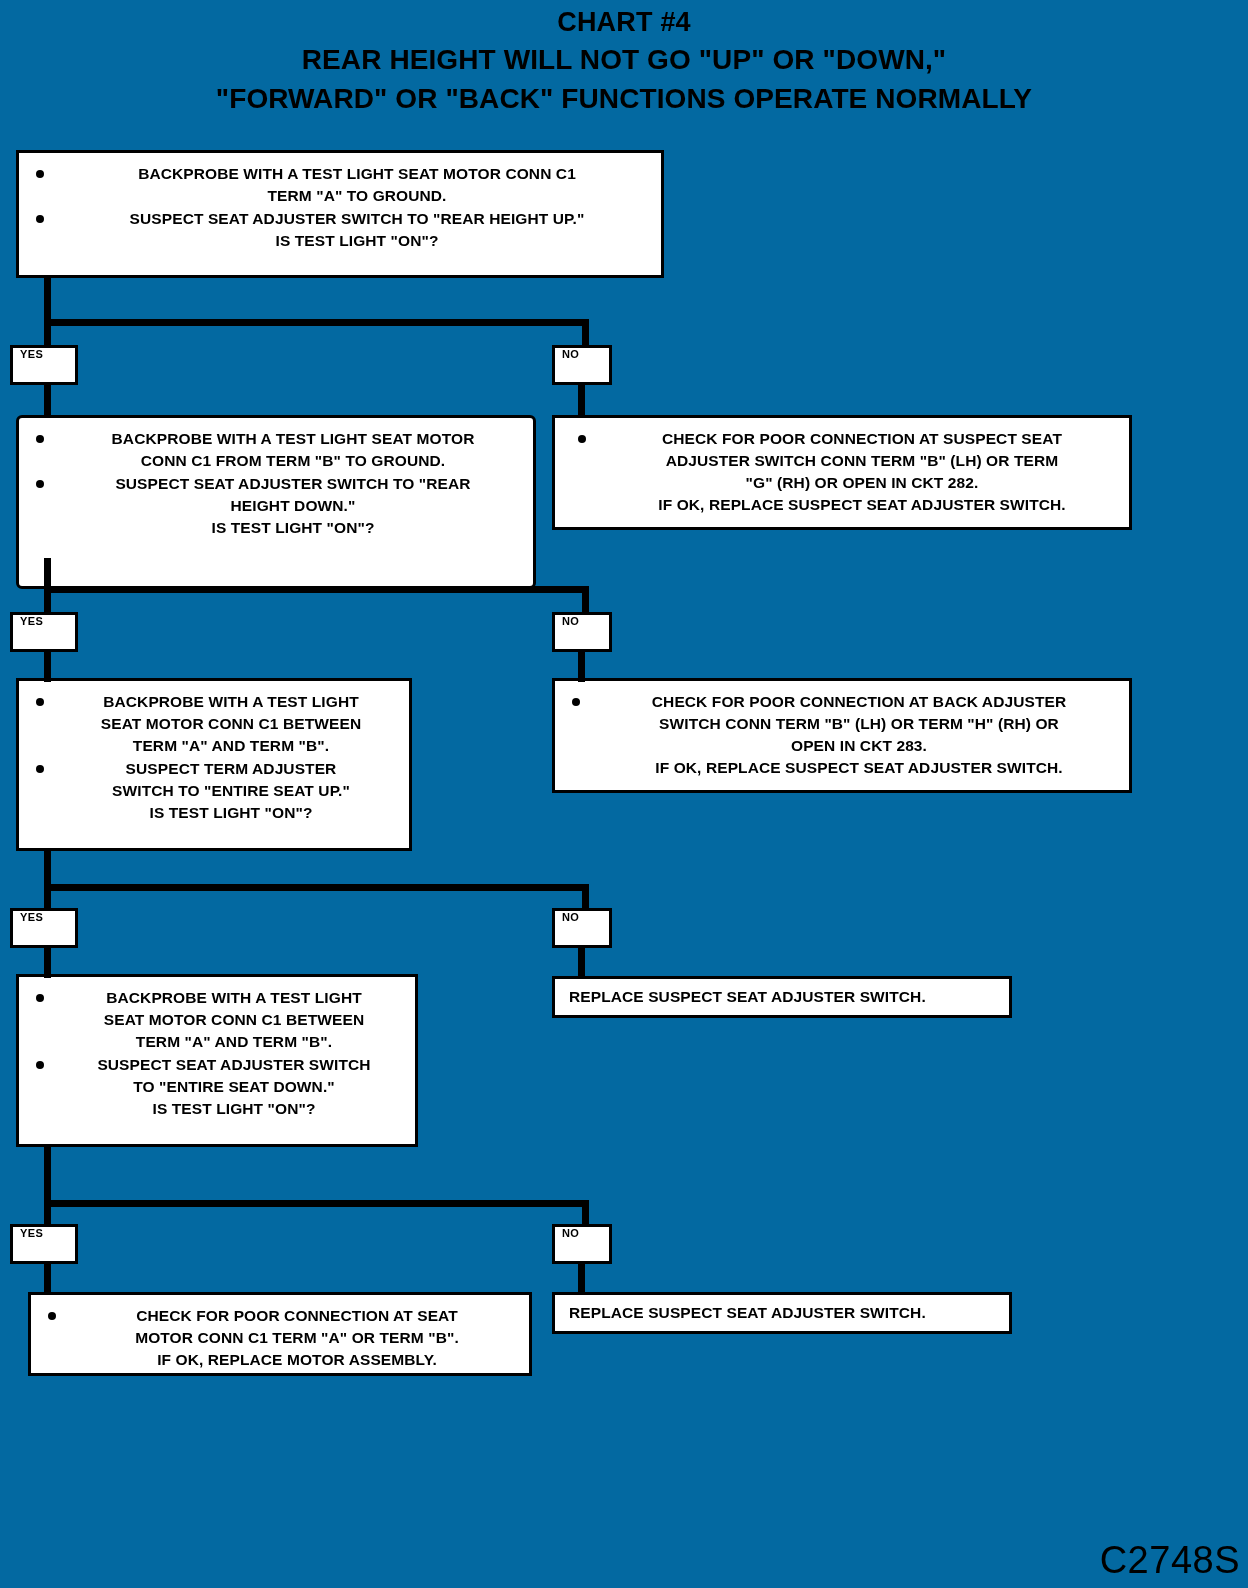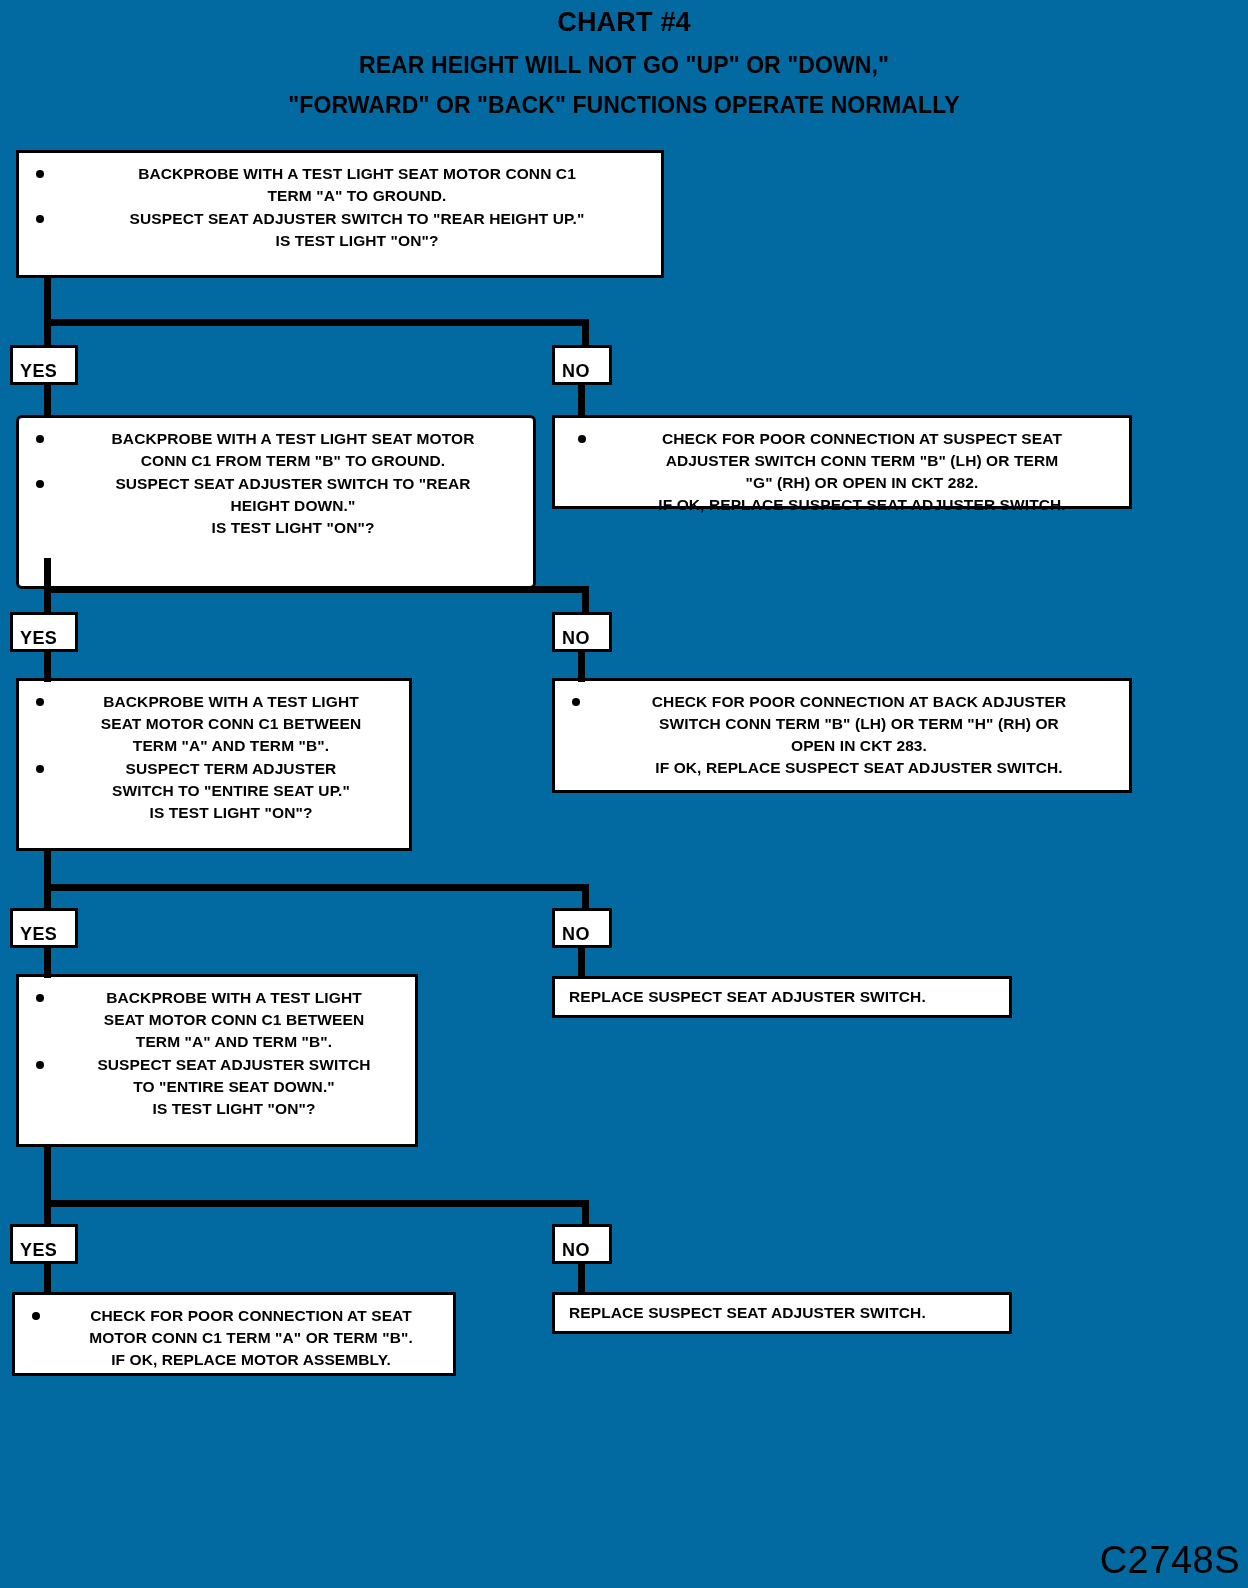--- a/index.html
+++ b/index.html
@@ -28,25 +28,25 @@
     text-align: center;
   }
   .title-main {
     font-size: 27px;
     font-weight: bold;
     letter-spacing: 0.2px;
     line-height: 1.25;
     margin: 0 0 2px 0;
   }
   .title-sub {
-    font-size: 23px;
+    font-size: 28px;
     font-weight: bold;
     letter-spacing: 0.1px;
     line-height: 1.32;
-    margin: 10px;
+    margin: 2px;
   }
 
   
   .box {
     position: absolute;
     box-sizing: border-box;
     border: 3px solid #000;
     background: #fff;
     padding: 10px 10px 10px 14px;
     text-align: center;
@@ -90,23 +90,23 @@
     letter-spacing: 0.1px;
   }
 
   
   .yn {
     position: absolute;
     box-sizing: border-box;
     border: 3px solid #000;
     background: #fff;
     display: flex;
-    align-items: flex-end;
+    align-items: flex-start;
     padding-left: 7px;
-    font-size: 18px;
+    font-size: 11px;
     font-weight: bold;
     letter-spacing: 0.4px;
     z-index: 3;
   }
 
   
   .vline {
     position: absolute;
     width: 7px;
     background: #000;
@@ -179,21 +179,21 @@
       </li>
       <li>
         <span class="bullet"></span>
         <span class="line">SUSPECT SEAT ADJUSTER SWITCH TO "REAR</span>
         <span class="line">HEIGHT DOWN."</span>
         <span class="line">IS TEST LIGHT "ON"?</span>
       </li>
     </ul>
   </div>
 
-  <div class="box" style="left:552px; top:415px; width:580px; height:94px;padding-left:20px;">
+  <div class="box" style="left:552px; top:415px; width:580px; height:115px;padding-left:20px;">
     <ul>
       <li>
         <span class="bullet"></span>
         <span class="line">CHECK FOR POOR CONNECTION AT SUSPECT SEAT</span>
         <span class="line">ADJUSTER SWITCH CONN TERM "B" (LH) OR TERM</span>
         <span class="line">"G" (RH) OR OPEN IN CKT 282.</span>
         <span class="line">IF OK, REPLACE SUSPECT SEAT ADJUSTER SWITCH.</span>
       </li>
     </ul>
   </div>
@@ -283,21 +283,21 @@
   <div class="yn" style="left:10px; top:1224px; width:68px; height:40px;">
     <span>YES</span>
   </div>
   <div class="yn" style="left:552px; top:1224px; width:60px; height:40px;">
     <span>NO</span>
   </div>
 
   <div class="vline" style="left:44px; top:1262px; height:32px;"></div>
   <div class="vline" style="left:578px; top:1262px; height:32px;"></div>
 
-  <div class="box" style="left:12px; top:1292px; width:444px; height:84px;">
+  <div class="box" style="left:28px; top:1292px; width:504px; height:84px;">
     <ul>
       <li>
         <span class="bullet"></span>
         <span class="line">CHECK FOR POOR CONNECTION AT SEAT</span>
         <span class="line">MOTOR CONN C1 TERM "A" OR TERM "B".</span>
         <span class="line">IF OK, REPLACE MOTOR ASSEMBLY.</span>
       </li>
     </ul>
   </div>
 

